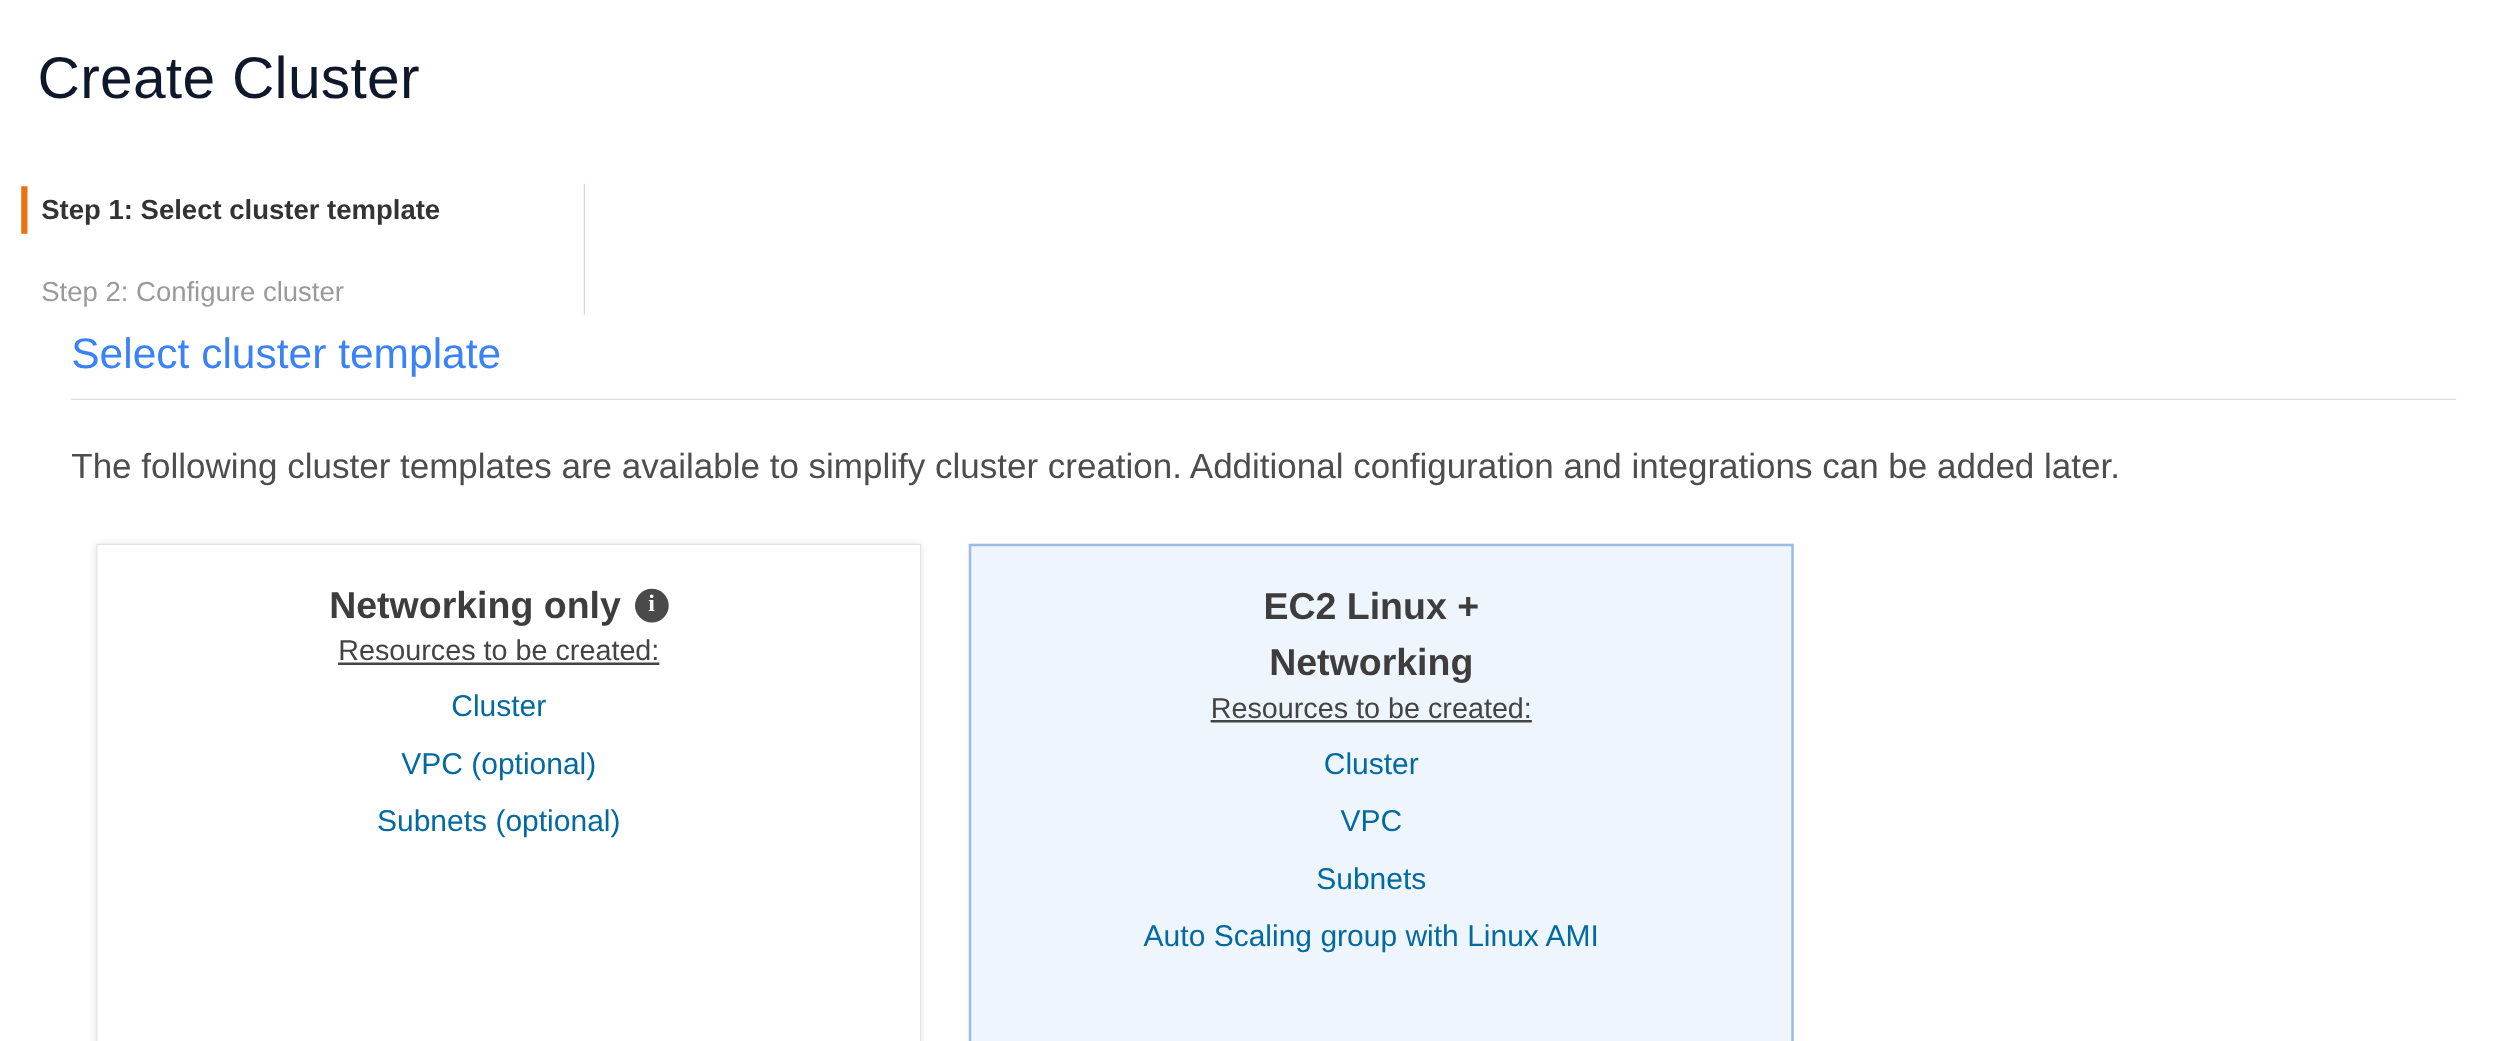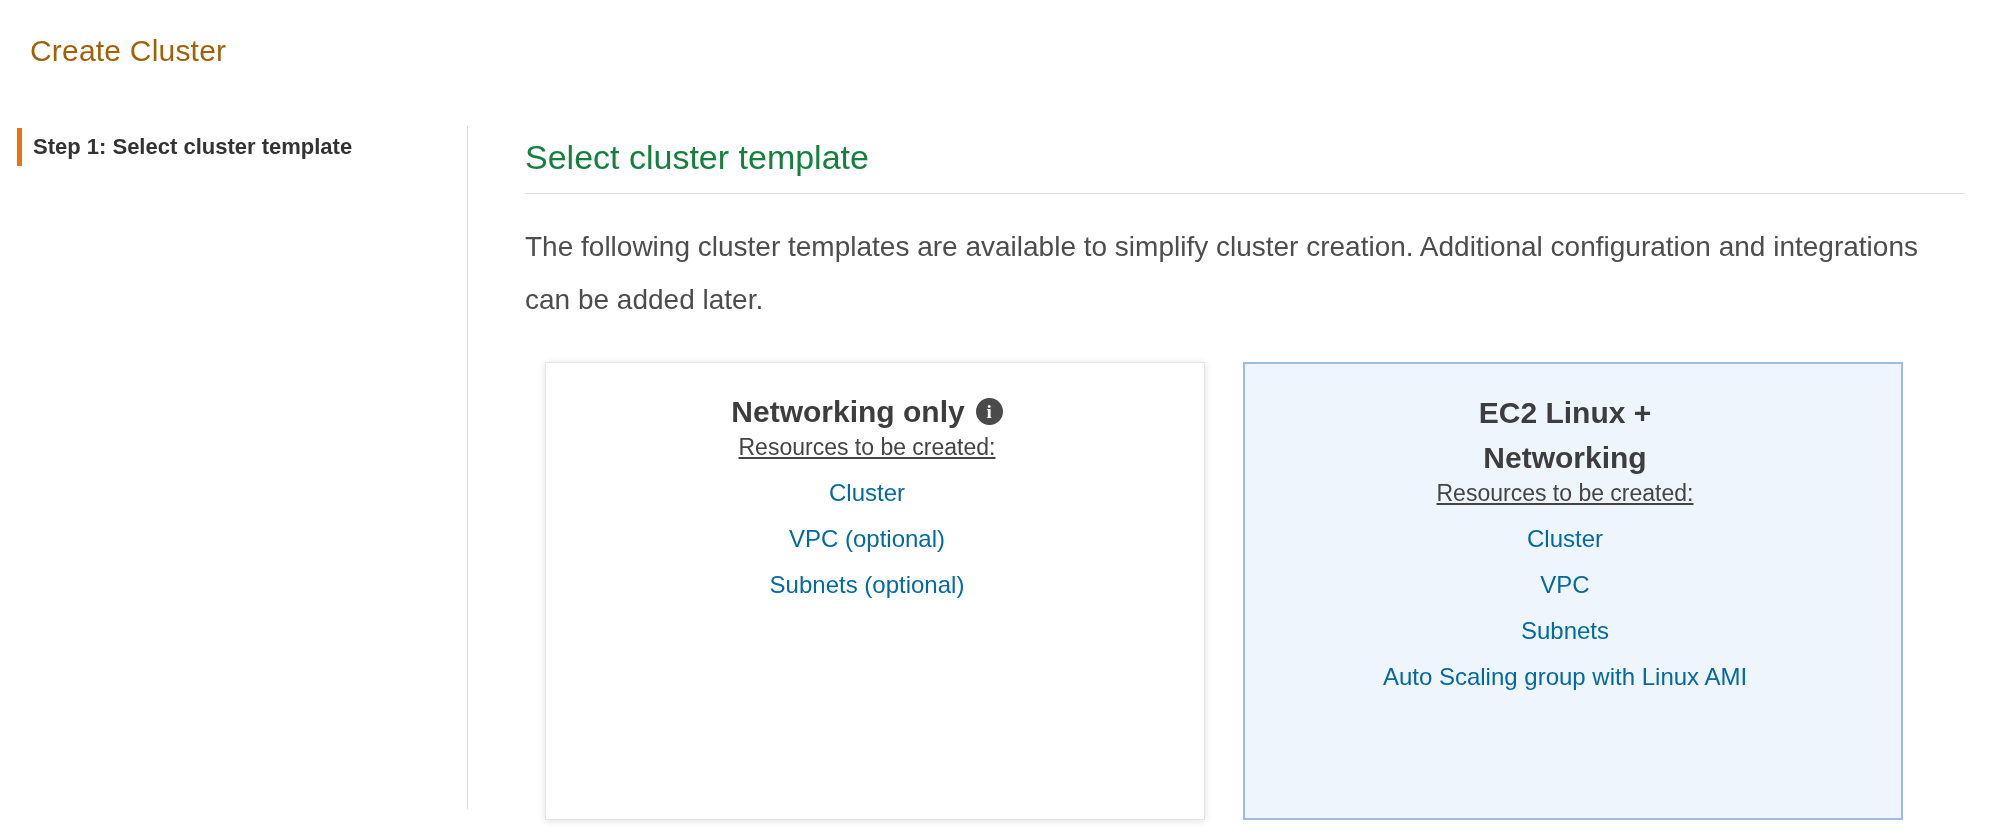--- a/index.html
+++ b/index.html
@@ -7,32 +7,33 @@
   body {
     font-family: "Liberation Sans", "DejaVu Sans", sans-serif;
     width: 1999px; height: 833px; overflow: hidden;
     color: #444;
   }
   .page { width: 1999px; height: 833px; position: relative; background: #fff; }
 
   
   .page-title {
     margin: 34px 0 0 30px;
-    font-size: 30px;
+    font-size: 47px;
     font-weight: 400;
-    color: #a16207;
+    color: #0f172a;
     letter-spacing: 0.2px;
   }
 
   
   .layout {
     display: flex;
     align-items: stretch;
     margin-top: 58px;
     height: 683px;
+    flex-direction: column;
   }
 
   .steps-nav {
     width: 468px;
     min-width: 468px;
     border-right: 1px solid #d9d9d9;
     padding-left: 17px;
     padding-top: 2px;
   }
   .step {
@@ -51,21 +52,21 @@
   }
   .step + .step { margin-top: 28px; }
 
   .content {
     flex: 1;
     padding: 12px 34px 0 57px;
   }
   .section-title {
     font-size: 34px;
     font-weight: 400;
-    color: #15803d;
+    color: #3b82f6;
     margin-bottom: 16px;
   }
   .content hr {
     border: none;
     border-top: 1px solid #dedede;
     margin-bottom: 26px;
   }
   .section-desc {
     font-size: 28px;
     line-height: 1.9;
@@ -162,20 +163,23 @@
 
 <div class="page">
 
   <h1 class="page-title">Create Cluster</h1>
 
   <div class="layout">
 
     <nav class="steps-nav">
       <div class="step active">
         <span>Step 1: Select cluster template</span>
+      </div>
+      <div class="step">
+        <span>Step 2: Configure cluster</span>
       </div>
     </nav>
 
     <main class="content">
       <h2 class="section-title">Select cluster template</h2>
       <hr>
       <p class="section-desc">The following cluster templates are available to simplify cluster creation. Additional configuration and integrations can be added later.</p>
 
       <div class="cards">
 

